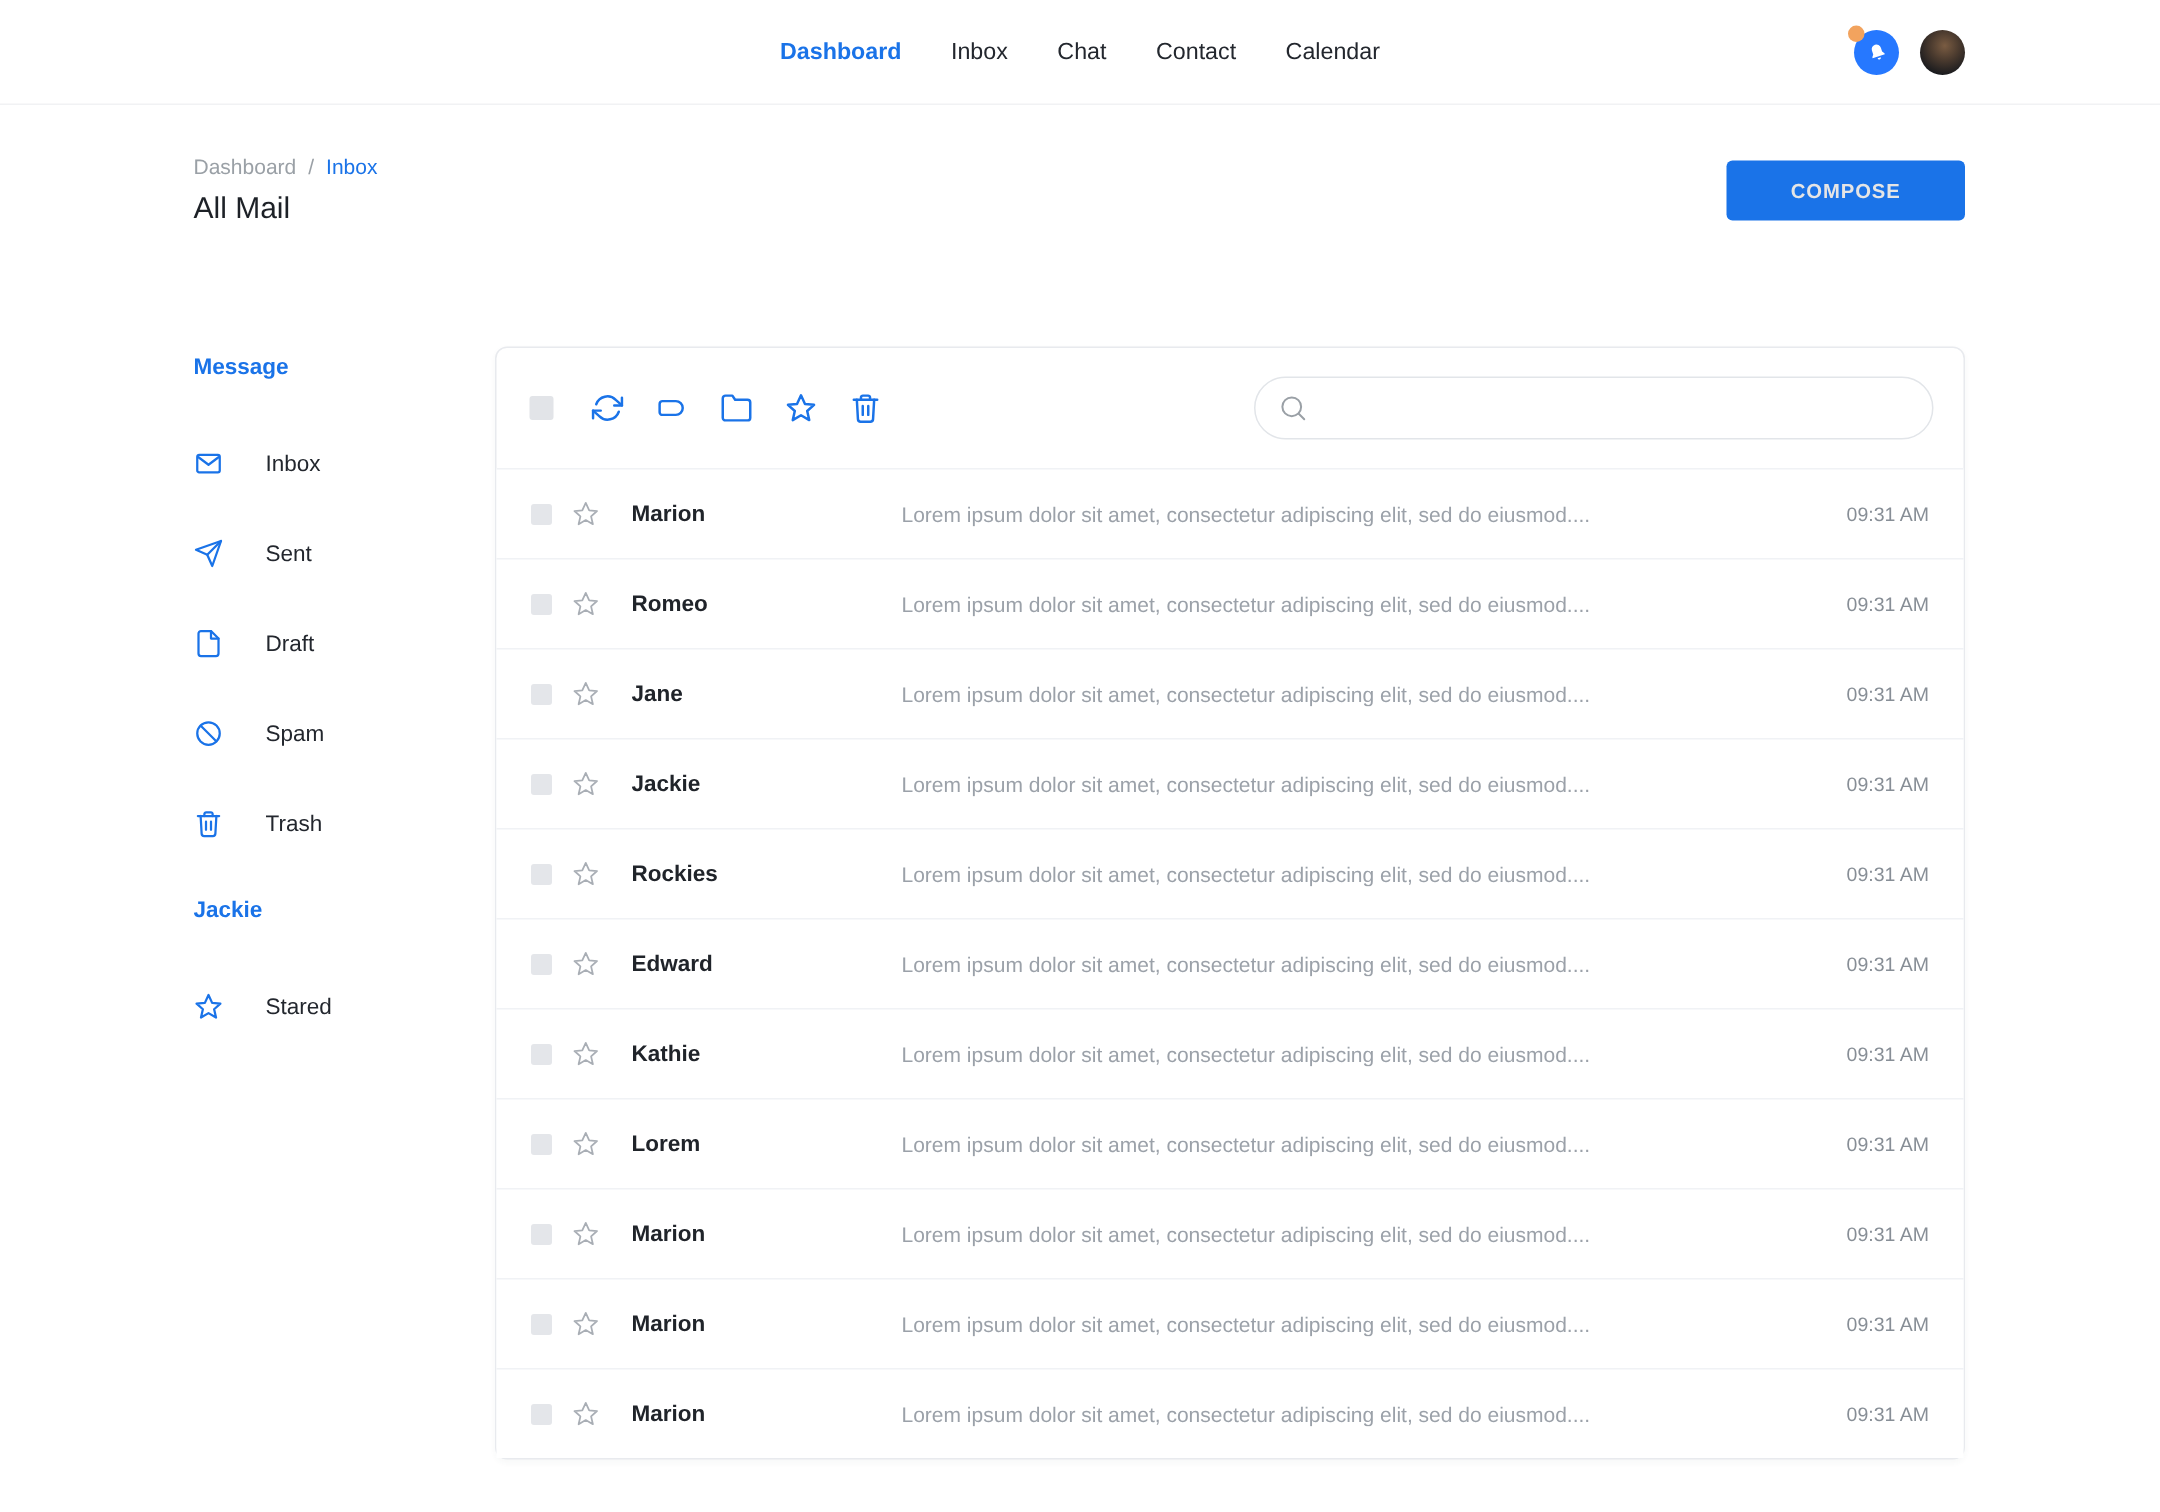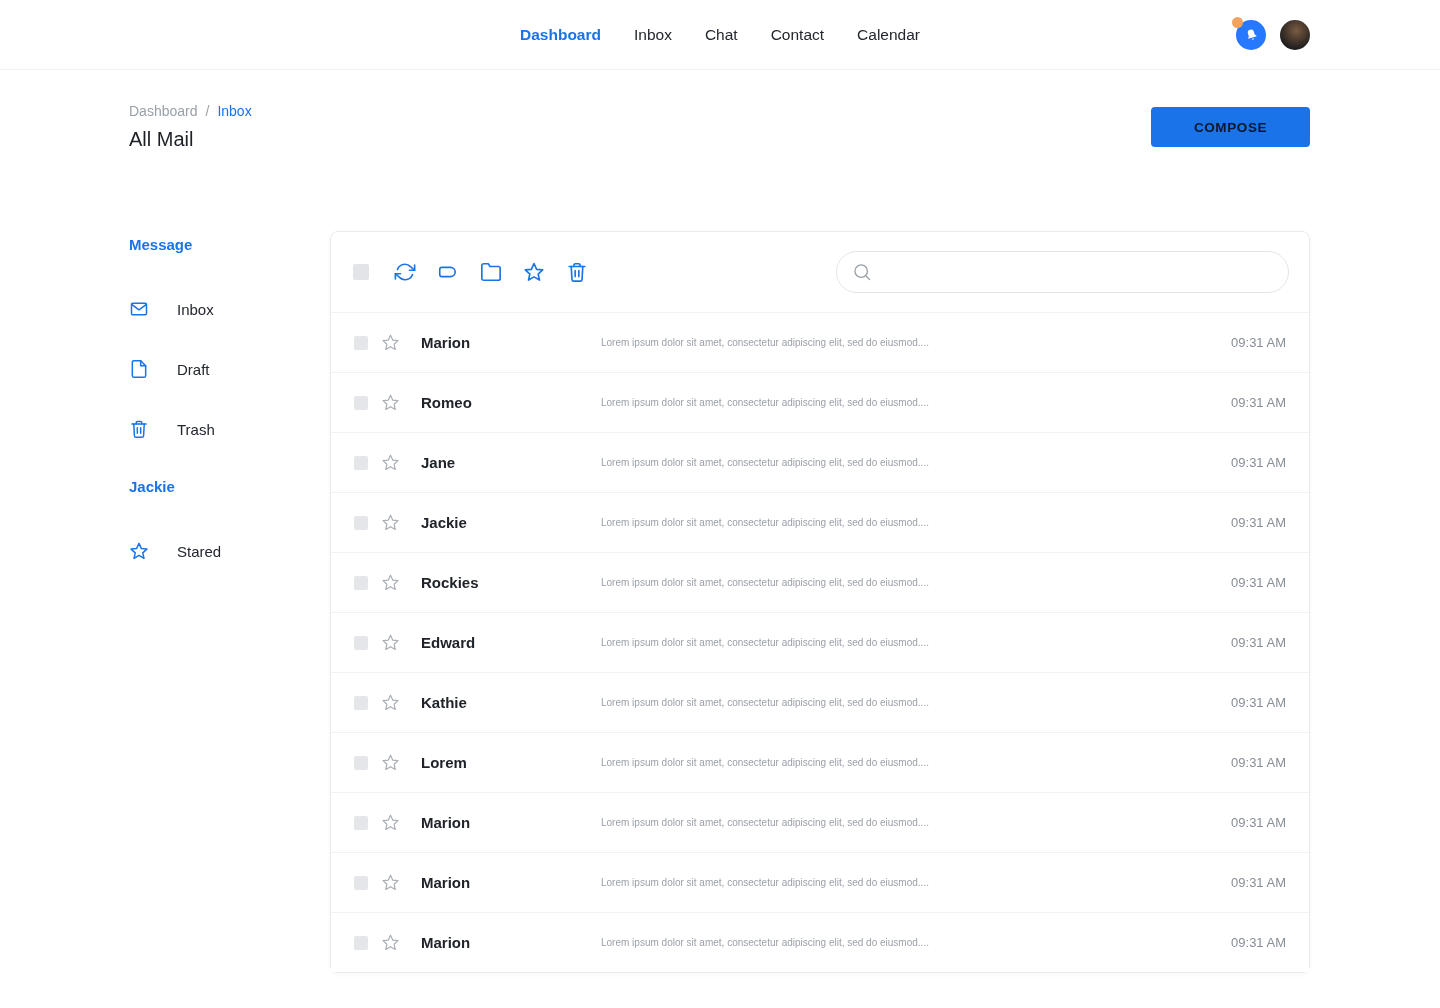--- a/index.html
+++ b/index.html
@@ -46,21 +46,21 @@
   .page-head {
     padding: 33px 130px 0 129px;
     display: flex; justify-content: space-between; align-items: center;
   }
   .breadcrumb { font-size: 14px; color: #9aa0a6; display: flex; gap: 8px; align-items: center; }
   .crumb { cursor: pointer; }
   .crumb-current { color: var(--accent); }
   .page-title { font-size: 20px; font-weight: normal; color: #1d2127; margin-top: 9px; }
   .compose {
     width: 159px; height: 40px; border: none; border-radius: 4px;
-    background: var(--accent); color: #0f172a; font-family: inherit;
+    background: var(--accent); color: #e5e5e5; font-family: inherit;
     font-size: 13.5px; font-weight: bold; letter-spacing: 0.6px; cursor: pointer;
   }
 
   
   .content {
     display: flex; align-items: flex-start;
     margin-top: 80px; padding: 0 130px 40px 129px;
   }
 
   
@@ -93,21 +93,21 @@
   }
 
   .mail-row {
     height: 60px; display: flex; align-items: center;
     padding: 0 23px; border-top: 1px solid #f0f2f5; cursor: pointer; background: #fff;
   }
   .row-check { width: 14px; height: 14px; border-radius: 2px; background: #e4e6ea; flex: none; cursor: pointer; }
   .row-star { width: 19px; height: 19px; margin-left: 13px; color: #a9aeb5; flex: none; cursor: pointer; }
   .sender { margin-left: 21px; width: 180px; flex: none; font-size: 15px; font-weight: bold; color: #20242a;
             white-space: nowrap; overflow: hidden; }
-  .preview { flex: 1; min-width: 0; font-size: 10px; color: #9ba1a9; white-space: nowrap; overflow: hidden; }
+  .preview { flex: 1; min-width: 0; font-size: 14px; color: #9ba1a9; white-space: nowrap; overflow: hidden; }
   .time { margin-left: 12px; flex: none; font-size: 13px; color: #878e96; white-space: nowrap; }
 </style>
 </head>
 <body>
 
 <header class="topnav">
   <nav class="nav-links">
 
       <a class="nav-link active">Dashboard</a>
 
@@ -157,31 +157,49 @@
           <div class="side-item">
             <span class="icon">
               <svg viewBox="0 0 24 24" fill="none" stroke="currentColor" stroke-width="1.8" stroke-linecap="round" stroke-linejoin="round">
                 <rect x="3" y="5" width="18" height="14" rx="1.5"></rect>
                 <path d="M4 7l8 6 8-6"></path>
               </svg>
             </span>
             <span class="side-label">Inbox</span>
           </div>
 
+          <div class="side-item">
+            <span class="icon">
+              <svg viewBox="0 0 24 24" fill="none" stroke="currentColor" stroke-width="1.8" stroke-linecap="round" stroke-linejoin="round">
+                <path d="M22 2 11 13"></path>
+                <path d="M22 2l-7 20-4-9-9-4 20-7z"></path>
+              </svg>
+            </span>
+            <span class="side-label">Sent</span>
+          </div>
 
           <div class="side-item">
             <span class="icon">
               <svg viewBox="0 0 24 24" fill="none" stroke="currentColor" stroke-width="1.8" stroke-linecap="round" stroke-linejoin="round">
                 <path d="M14 2H6a2 2 0 0 0-2 2v16a2 2 0 0 0 2 2h12a2 2 0 0 0 2-2V8z"></path>
                 <path d="M14 2v6h6"></path>
               </svg>
             </span>
             <span class="side-label">Draft</span>
           </div>
 
+          <div class="side-item">
+            <span class="icon">
+              <svg viewBox="0 0 24 24" fill="none" stroke="currentColor" stroke-width="1.8" stroke-linecap="round" stroke-linejoin="round">
+                <circle cx="12" cy="12" r="9"></circle>
+                <path d="M5.8 5.8l12.4 12.4"></path>
+              </svg>
+            </span>
+            <span class="side-label">Spam</span>
+          </div>
 
           <div class="side-item">
             <span class="icon">
               <svg viewBox="0 0 24 24" fill="none" stroke="currentColor" stroke-width="1.8" stroke-linecap="round" stroke-linejoin="round">
                 <path d="M3.5 6h17"></path>
                 <path d="M8.7 6V4.4A1.4 1.4 0 0 1 10.1 3h3.8a1.4 1.4 0 0 1 1.4 1.4V6"></path>
                 <path d="M18.3 6l-.8 14.1a2 2 0 0 1-2 1.9H8.5a2 2 0 0 1-2-1.9L5.7 6"></path>
                 <path d="M10 10.5v6.5M14 10.5v6.5"></path>
               </svg>
             </span>

